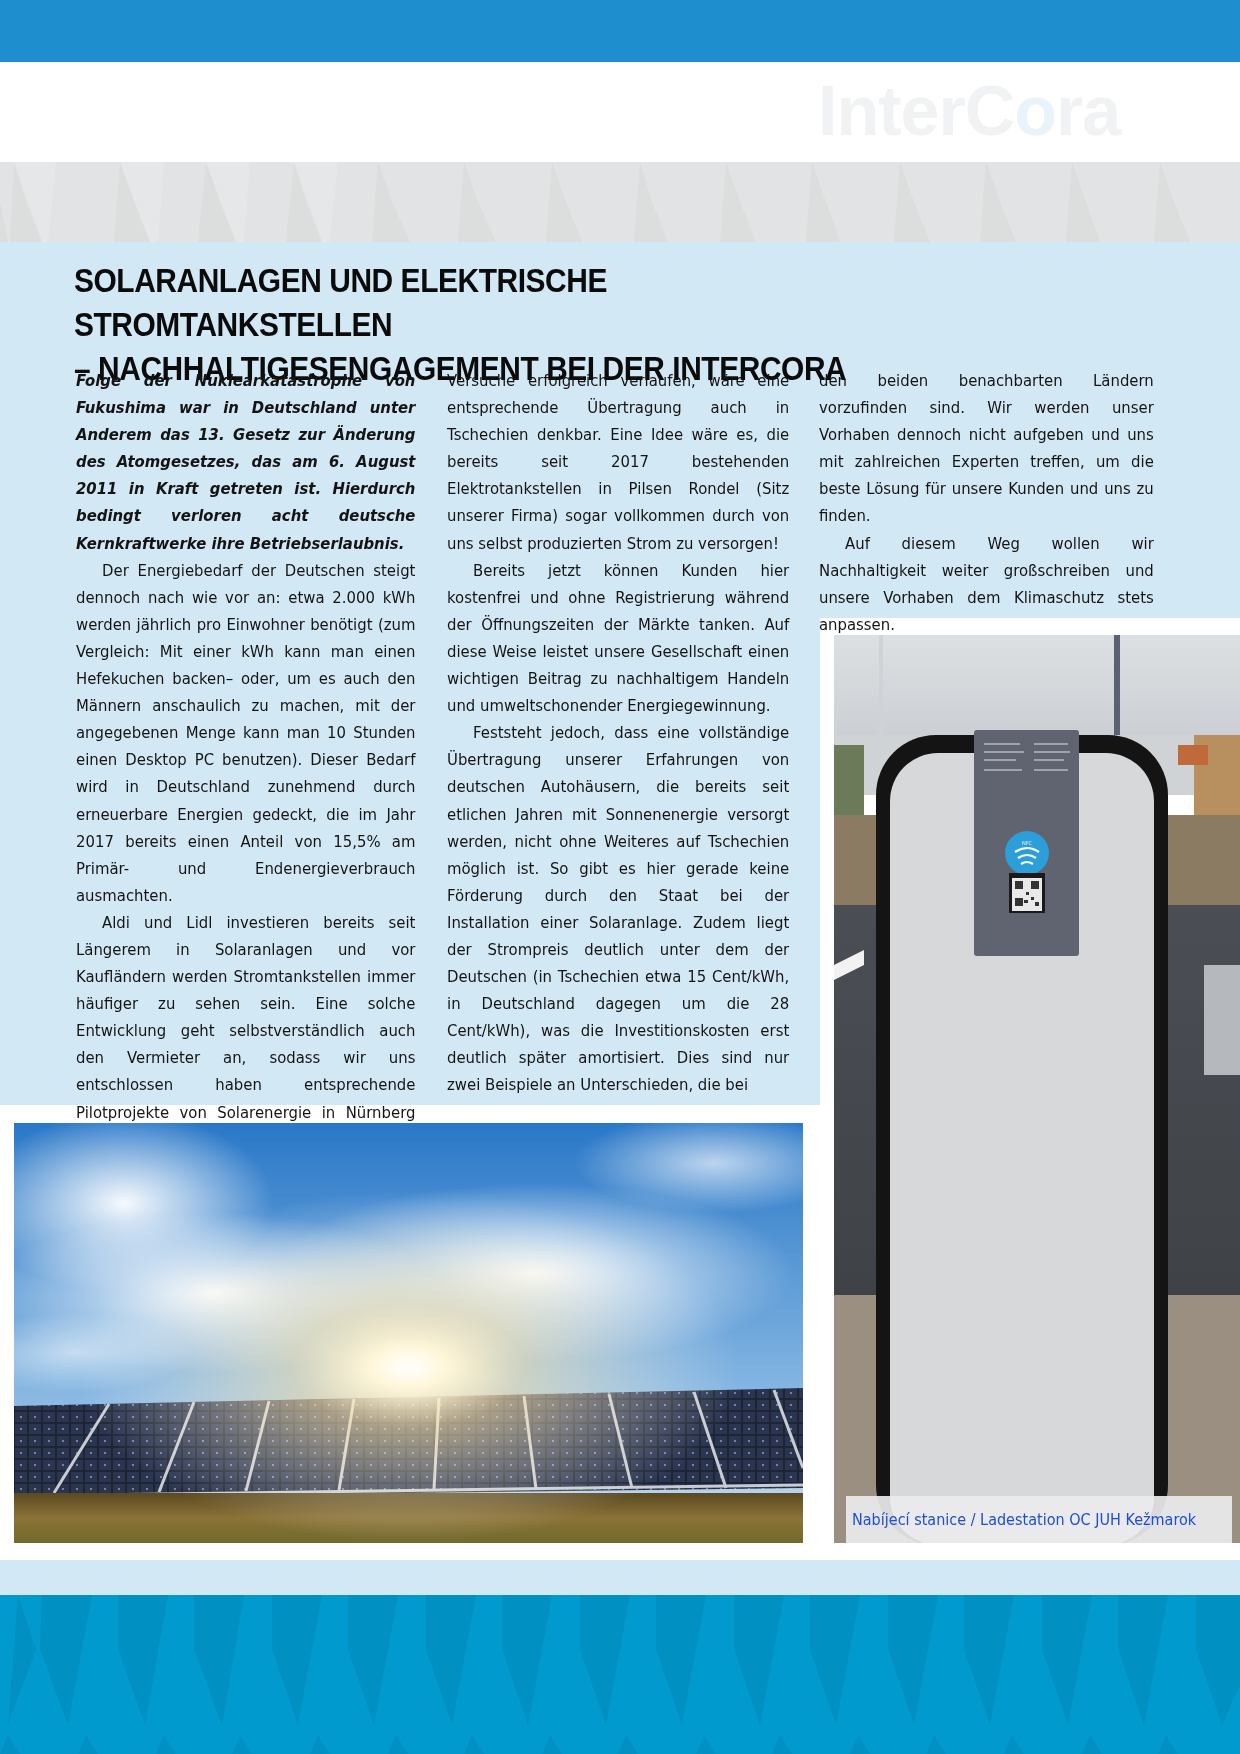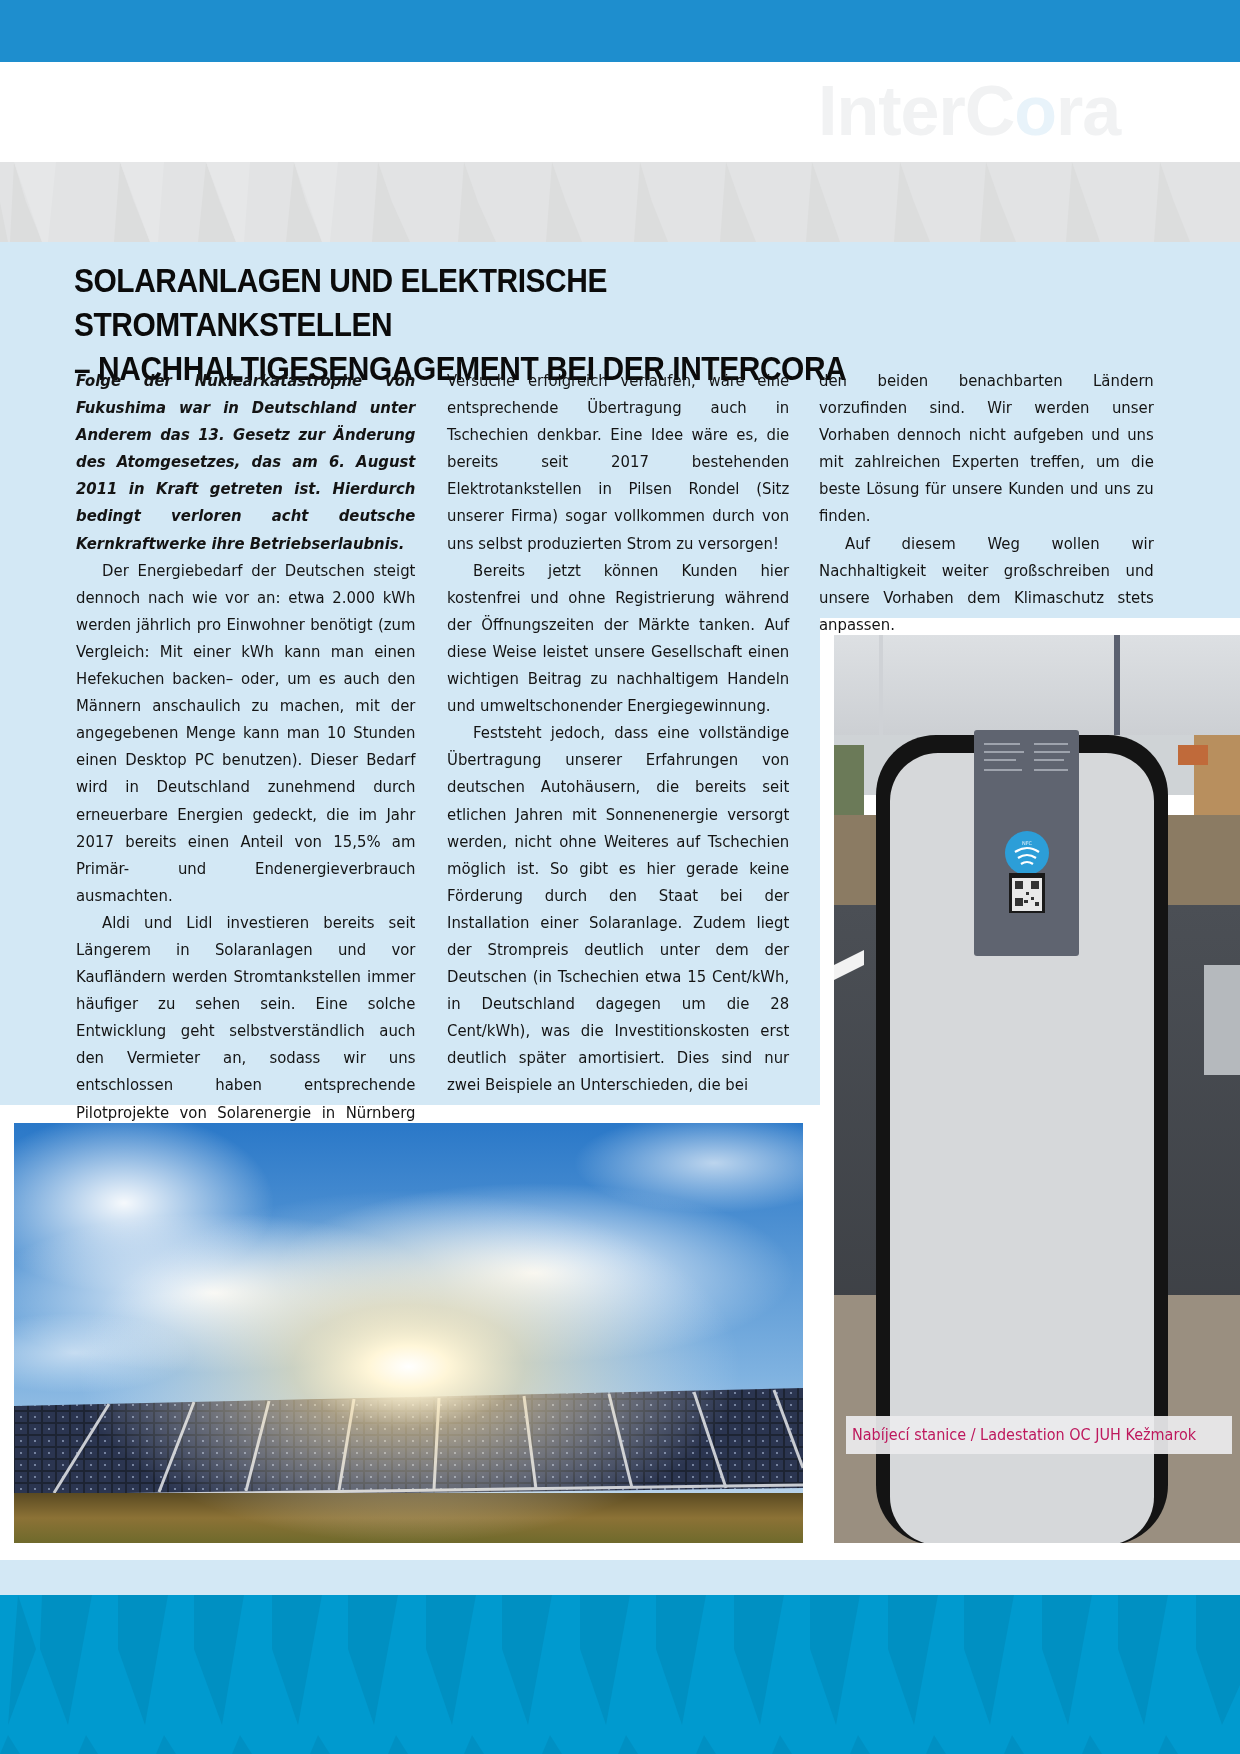--- a/index.html
+++ b/index.html
@@ -24,21 +24,21 @@
   .col p.ind { text-indent: 28px; }
   .col .lead { font-weight: bold; font-style: italic; font-family: "DejaVu Sans", sans-serif; }
   .col1 { left: 76px; top: 367px; width: 365px; }
   .col2 { left: 447px; top: 367px; width: 368px; }
   .col3 { left: 819px; top: 367px; width: 360px; }
   .author { text-align: right; font-style: italic; font-family: "DejaVu Serif", serif; }
 
   .photo-solar { position: absolute; left: 14px; top: 1123px; width: 789px; height: 420px; overflow: hidden; }
   .photo-charger { position: absolute; left: 834px; top: 635px; width: 406px; height: 908px; overflow: hidden; }
 
-  .caption { position: absolute; left: 846px; top: 1416px; width: 386px; height: 38px; background: rgba(235,236,238,0.92); display: flex; align-items: center; padding-left: 6px; font-family: "DejaVu Sans", sans-serif; font-size: 15.5px; color: #be185d; transform-origin: left center; }
+  .caption { position: absolute; left: 846px; top: 1496px; width: 386px; height: 47px; background: rgba(235,236,238,0.92); display: flex; align-items: center; padding-left: 6px; font-family: "DejaVu Sans", sans-serif; font-size: 15.5px; color: #1d4ed8; transform-origin: left center; }
   .caption span { display: inline-block; transform: scaleX(0.93); transform-origin: left center; white-space: nowrap; }
 
   .footer-light { position: absolute; left: 0; top: 1560px; width: 1240px; height: 35px; background: #D3E8F5; }
   .footer-pattern { position: absolute; left: 0; top: 1595px; width: 1240px; height: 159px; background: #009ACF; overflow: hidden; }
 </style>
 </head>
 <body>
 
 <div class="top-band"></div>
 

